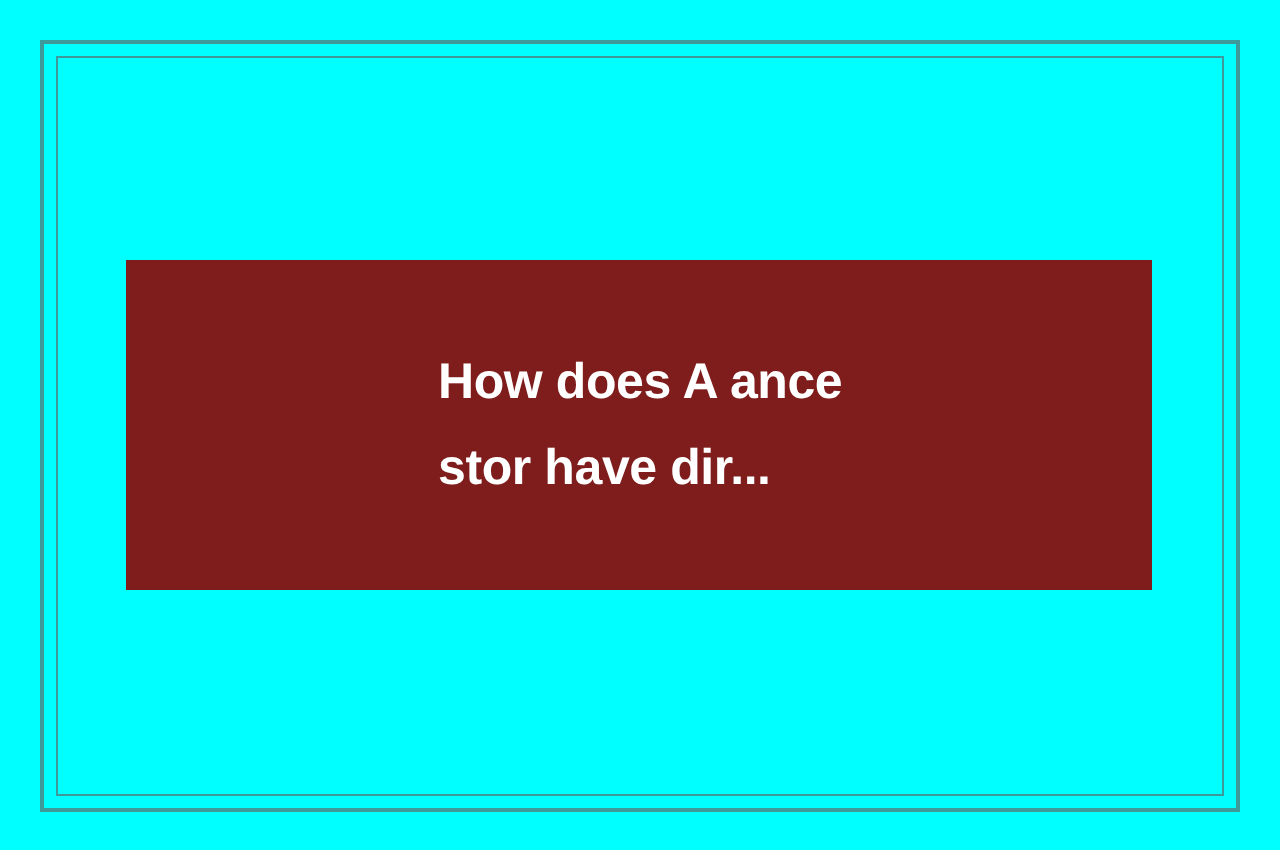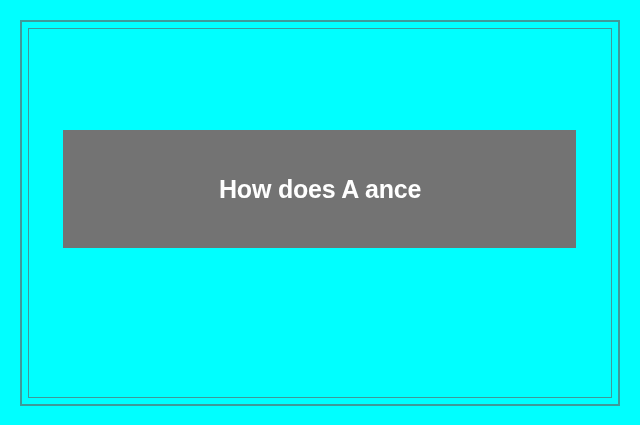--- a/index.html
+++ b/index.html
@@ -45,22 +45,22 @@
     border: 1px solid #3e9a9a;
     box-sizing: border-box;
   }
 
   
   #text-card {
     position: absolute;
     left: 63px;
     top: 130px;
     width: 513px;
-    height: 118px;
-    background: #737373;
+    height: 165px;
+    background: #7f1d1d;
     box-sizing: border-box;
     display: flex;
     flex-direction: column;
     justify-content: center;
   }
 
   .headline {
     margin: 0;
     padding: 0 0 0 156px;
     color: #ffffff;
@@ -77,15 +77,16 @@
 <body>
 
 <div id="canvas">
 
   <div id="outer-frame"></div>
 
   <div id="inner-frame"></div>
 
   <div id="text-card">
     <p class="headline">How does A ance</p>
+    <p class="headline">stor have dir...</p>
   </div>
 
 </div>
 
 </body></html>

